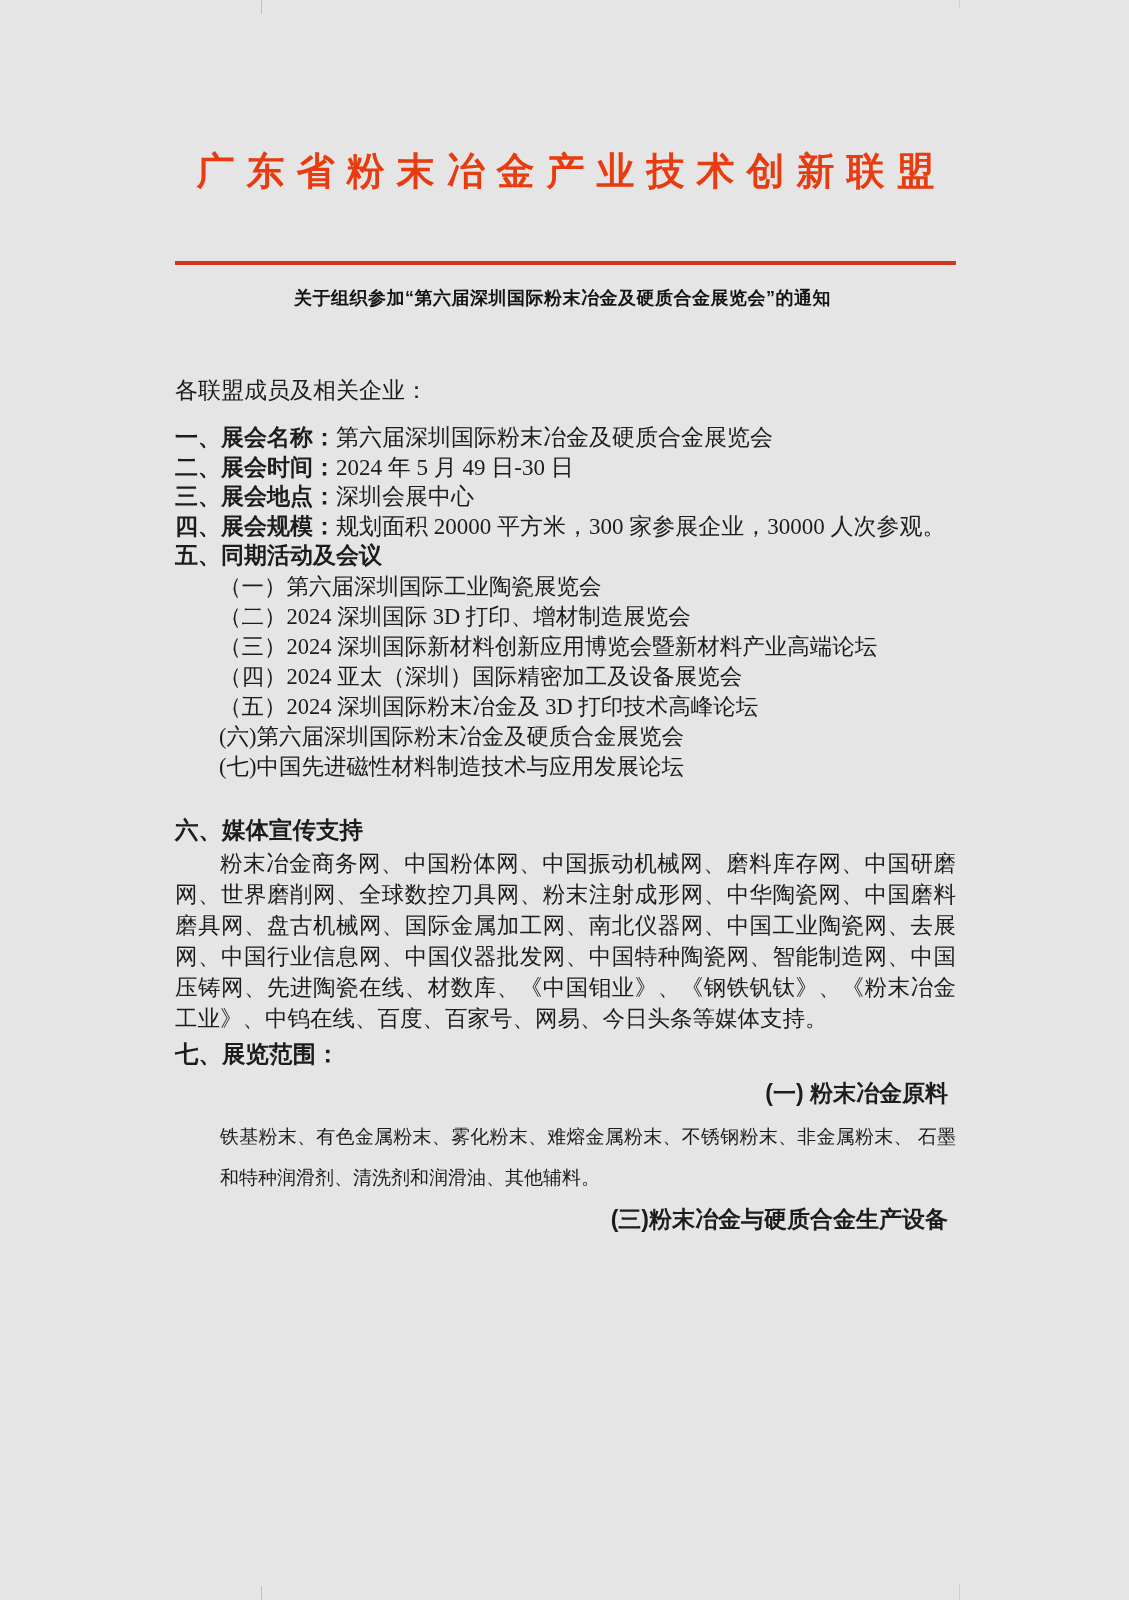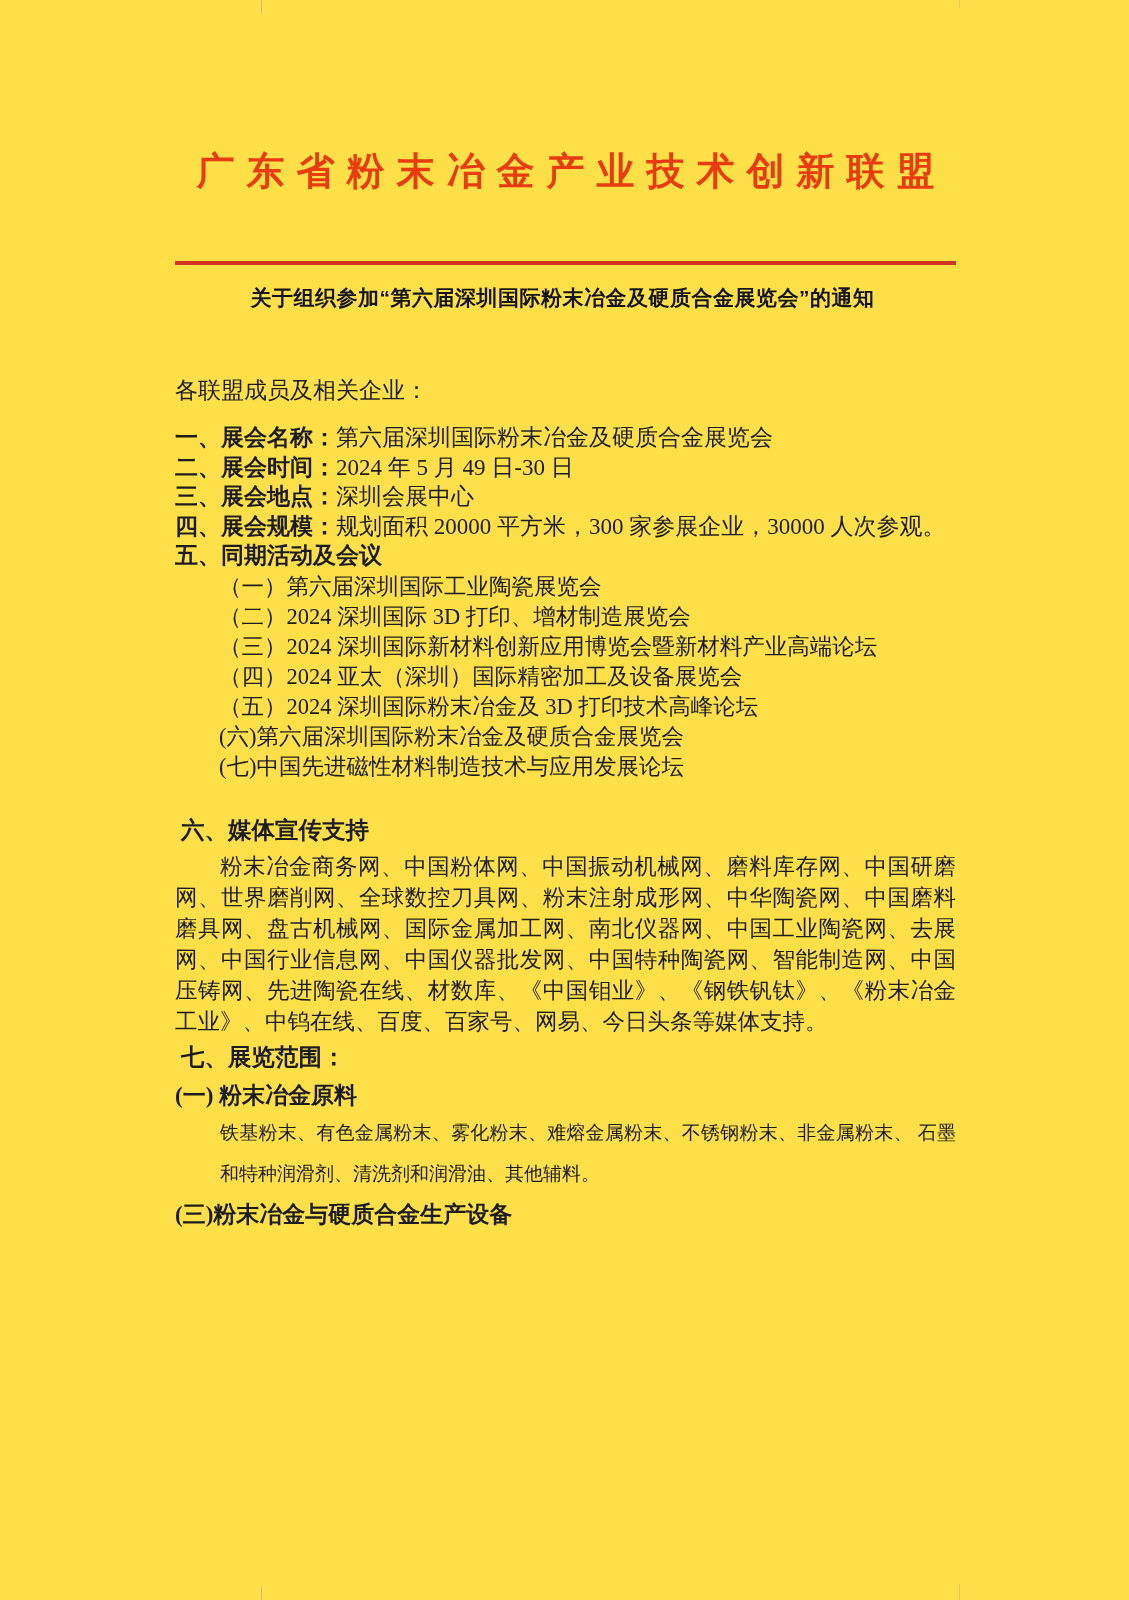--- a/index.html
+++ b/index.html
@@ -1,19 +1,19 @@
 <!DOCTYPE html>
 <html><head>
 <meta charset="utf-8">
 <style>
   html,body{margin:0;padding:0;background:#ffffff;}
   .page{
     position:relative;
     width:1129px;height:1600px;
-    background:#fde047;
+    background:#e5e5e5;
     overflow:hidden;
     font-family:"Liberation Serif", serif;
     color:#1c1c1c;
   }
   .content{
     position:absolute;left:175px;top:0;width:781px;
   }
   .org-title{
     margin:149px 0 0 0;
     font-family:"Liberation Sans", sans-serif;
@@ -28,21 +28,21 @@
   }
   .red-rule{
     margin-top:68px;
     height:4px;
     background:#d2351f;
   }
   .doc-title{
     margin:17px 0 0 -6px;
     font-family:"Liberation Sans", sans-serif;
     font-weight:700;
-    font-size:21px;
+    font-size:18px;
     line-height:32px;
     color:#141414;
     text-align:center;
     white-space:nowrap;
     letter-spacing:0.5px;
   }
   .salutation{
     margin:62px 0 0 0;
     font-size:23px;
     line-height:30px;
@@ -69,37 +69,38 @@
   .sub-item{
     font-size:22.5px;
     line-height:30px;
     white-space:nowrap;
   }
   .media-heading,.scope-heading{
     font-family:"Liberation Sans", sans-serif;
     font-weight:700;
     font-size:23.5px;
     line-height:30px;
-    margin:6px;
+    margin:0;
   }
   .media-heading{margin-top:33px;}
   .media-body{
     margin:3px 0 0 0;
     font-size:22.5px;
     line-height:31px;
     text-align:justify;
     text-indent:2em;
   }
   .scope-heading{margin-top:5px;}
   .group-title{
-    font-family:Liberation Serif, serif;
+    font-family:Liberation Sans, sans-serif;
     font-weight:700;
     font-size:23px;
     line-height:30px;
-    margin:0;
+    margin:8px;
+    text-align:right;
   }
   .gt1{margin-top:9px;}
   .gt2{margin-top:5px;}
   .gt3{margin-top:6px;}
   .group-body{
     margin:1px 0 0 0;
     padding-left:45px;
     font-size:19px;
     line-height:41px;
     text-align:justify;

